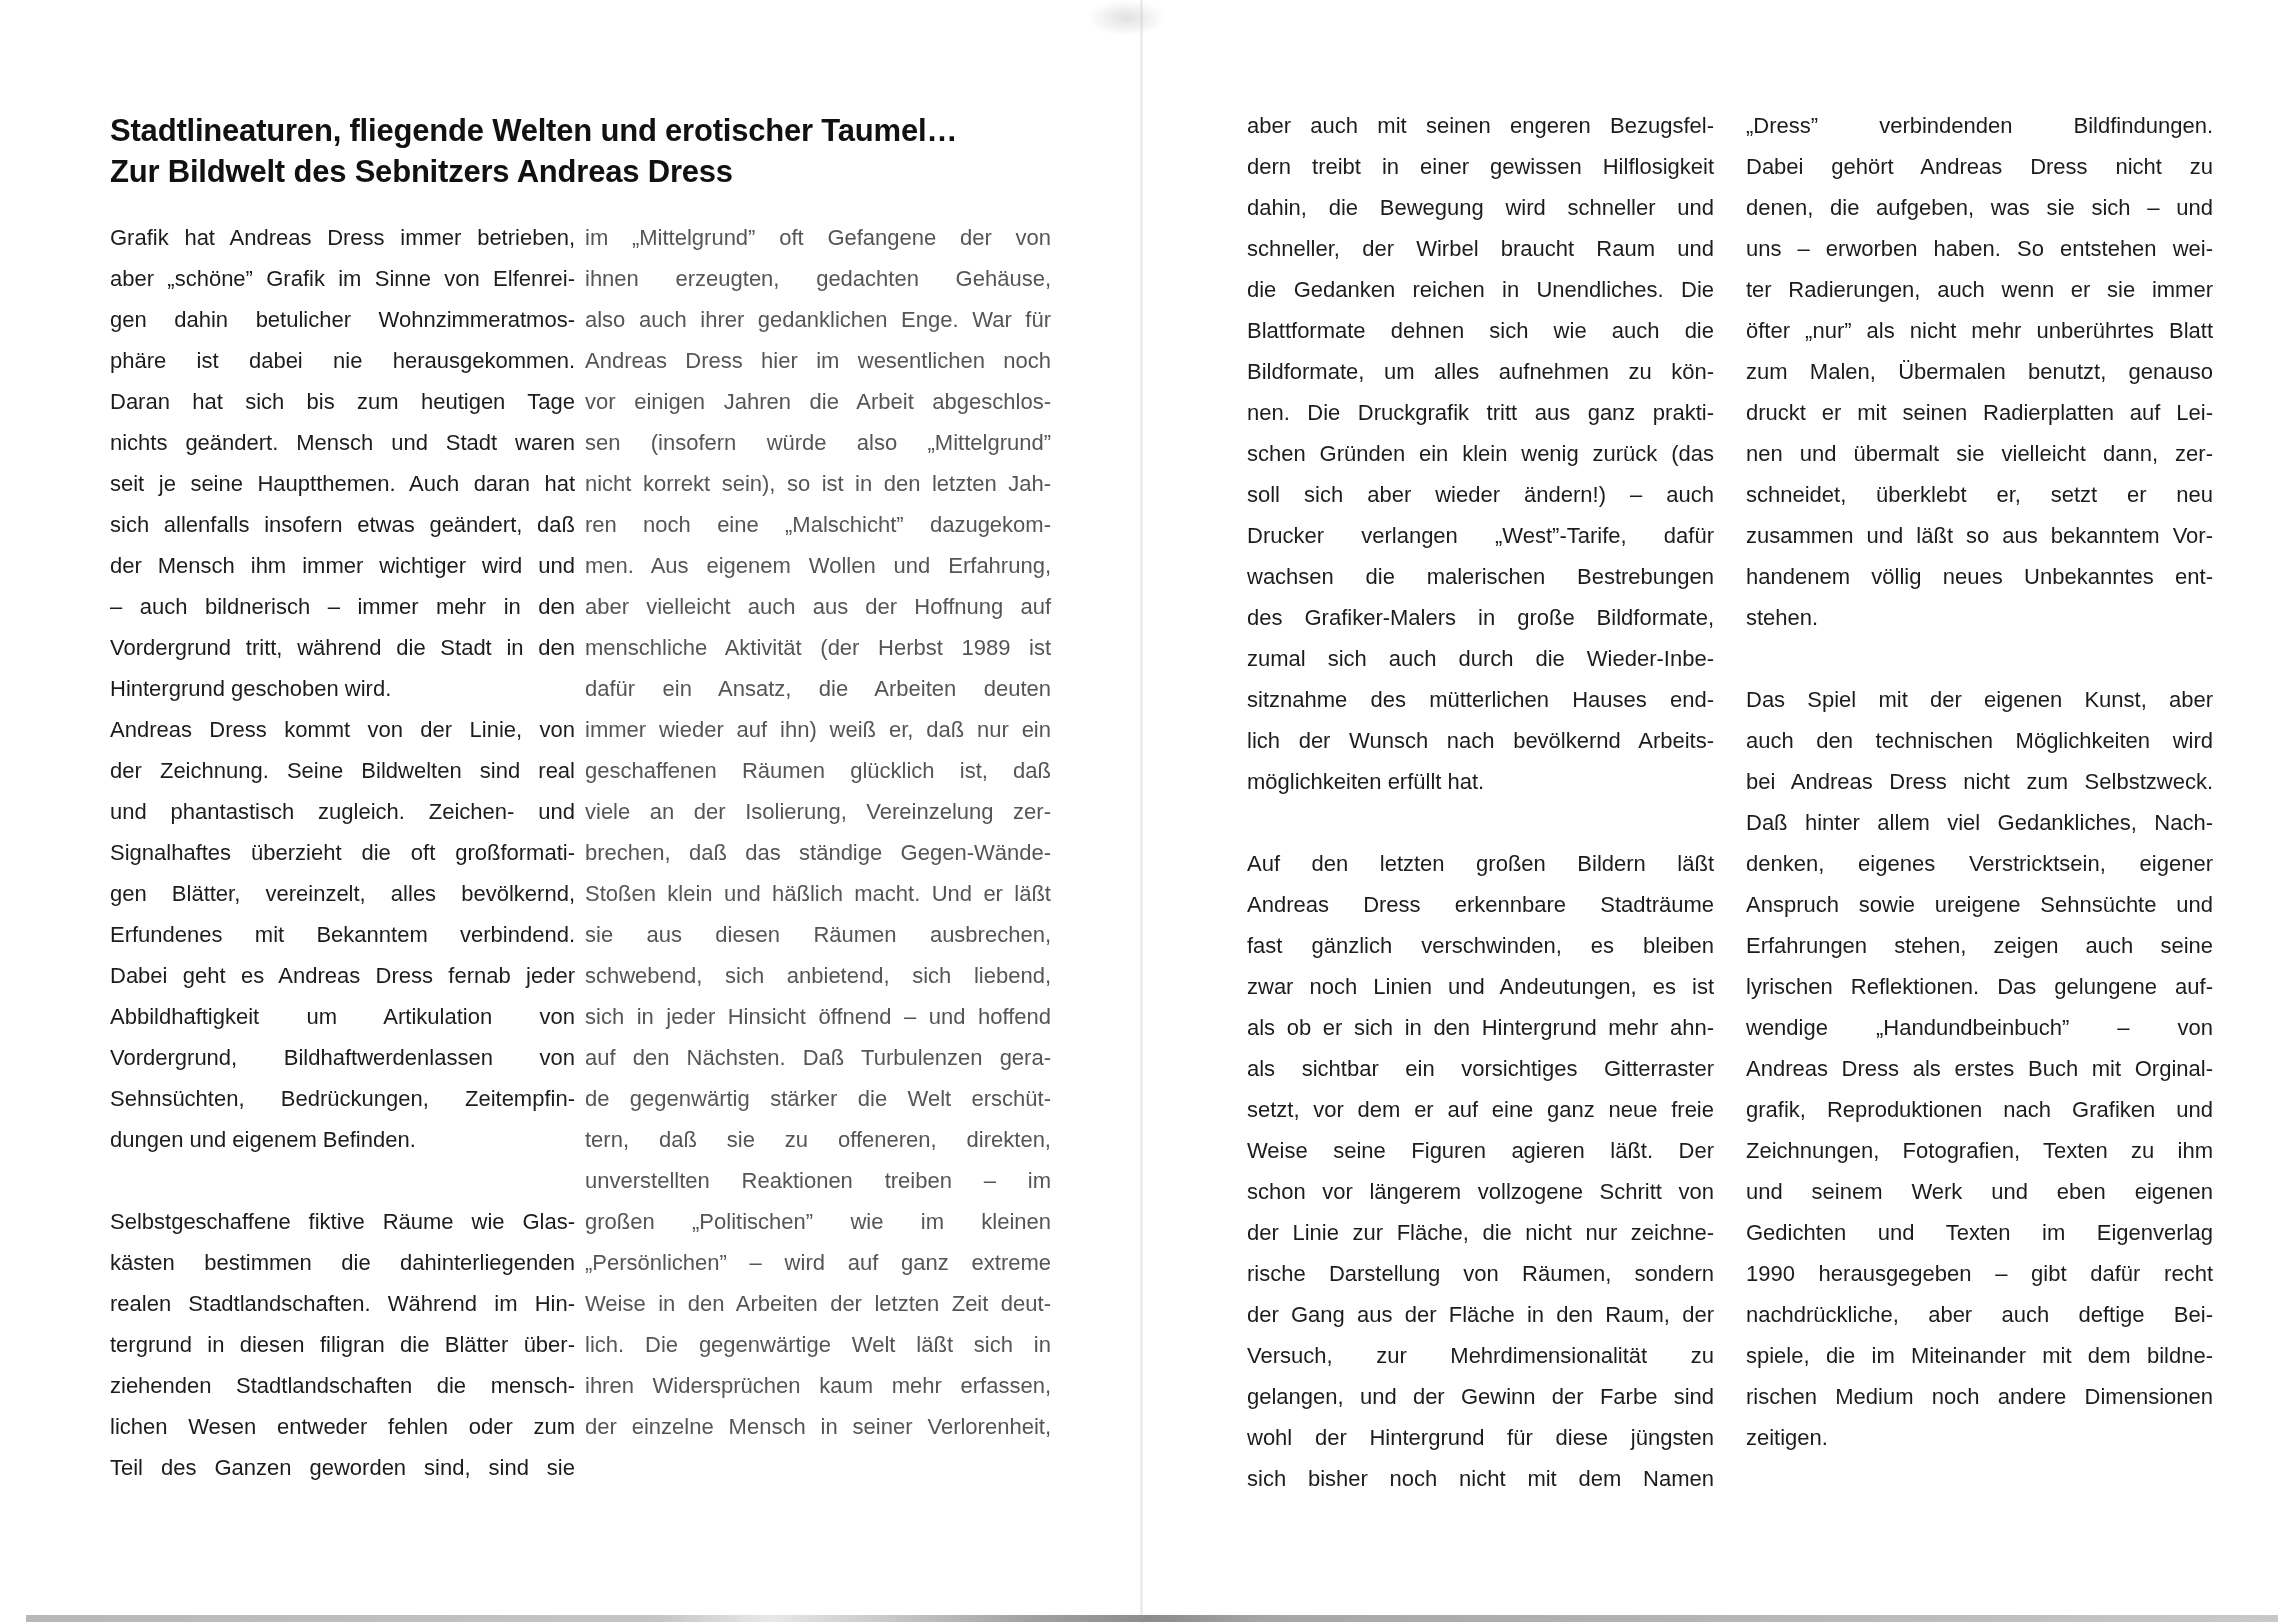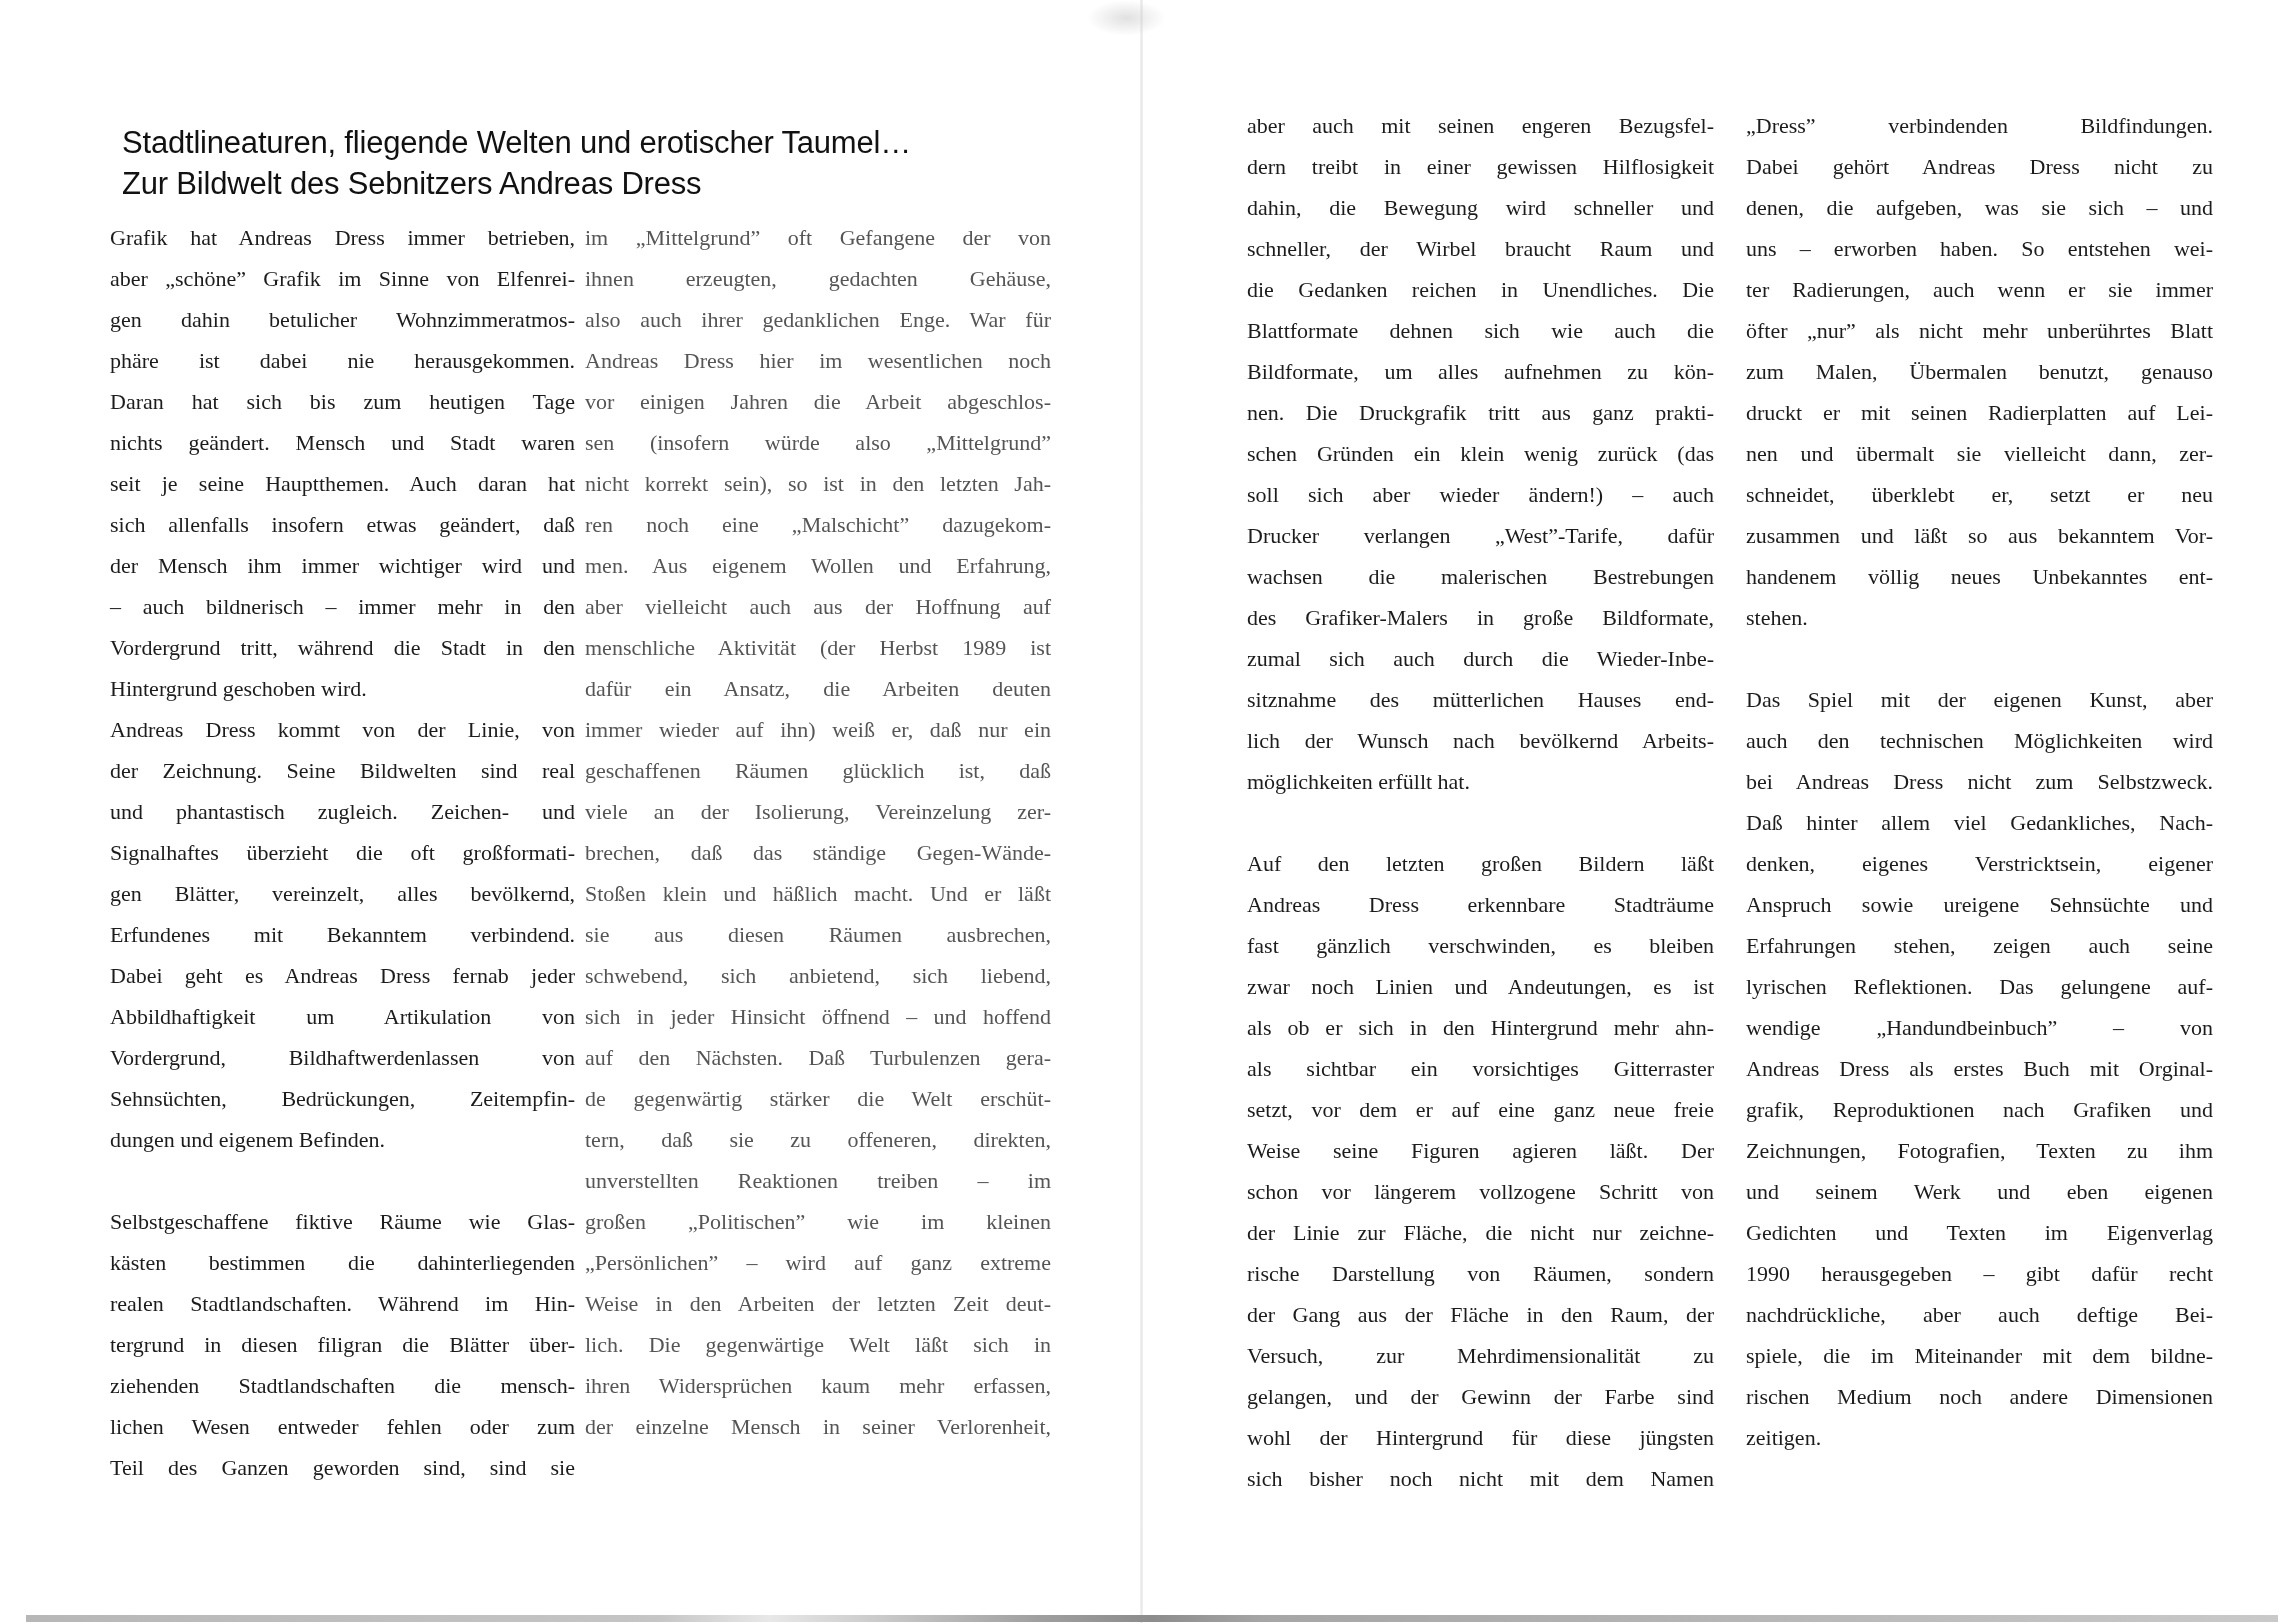--- a/index.html
+++ b/index.html
@@ -71,21 +71,20 @@
     .column {
       position: absolute;
       font-size: 22px;
       line-height: 41px;
       text-align: justify;
       -webkit-hyphens: manual;
       hyphens: manual;
     }
     .column p {
       margin: 0;
-      font-family: Liberation Serif, serif;
     }
     .column .line {
       display: block;
       text-align: justify;
       text-align-last: justify;
       white-space: nowrap;
       height: 41px;
       overflow: visible;
     }
     .column .line.last {
@@ -99,21 +98,21 @@
     .col-1 { left: 110px; top: 217px; width: 465px; color: #1c1c1c; }
     .col-2 { left: 585px; top: 217px; width: 466px; color: #555555; }
     .col-3 { left: 1247px; top: 105px; width: 467px; color: #1c1c1c; }
     .col-4 { left: 1746px; top: 105px; width: 467px; color: #1c1c1c; }
   </style>
 </head>
 <body>
 
 <div class="spread">
   <div class="page page-left">
-    <h1 class="title" style="margin:12px;font-weight:normal;">
+    <h1 class="title" style="margin:0;font-weight:bold;">
       <div>Stadtlineaturen, fliegende Welten und erotischer Taumel…</div>
       <div>Zur Bildwelt des Sebnitzers Andreas Dress</div>
     </h1>
     <div class="column col-1">
         <p>
           <span class="line">Grafik hat Andreas Dress immer betrieben,</span>
           <span class="line">aber „schöne” Grafik im Sinne von Elfenrei-</span>
           <span class="line">gen dahin betulicher Wohnzimmeratmos-</span>
           <span class="line">phäre ist dabei nie herausgekommen.</span>
           <span class="line">Daran hat sich bis zum heutigen Tage</span>

